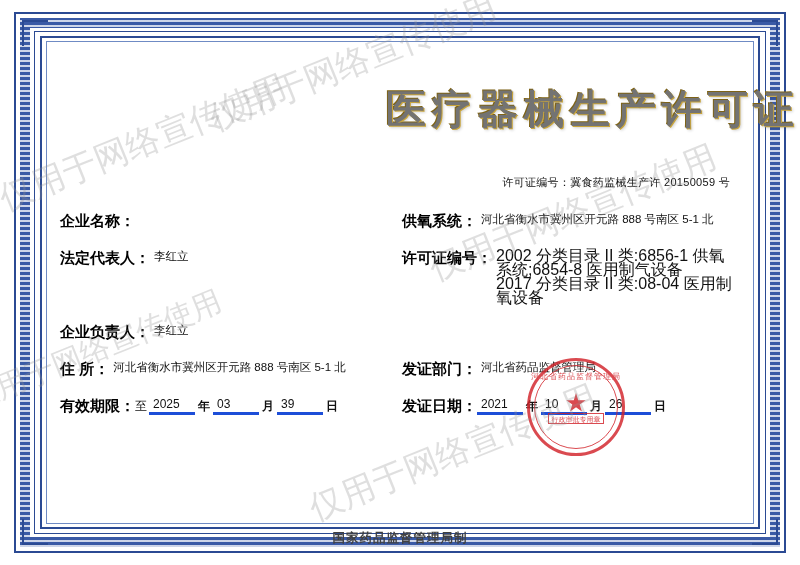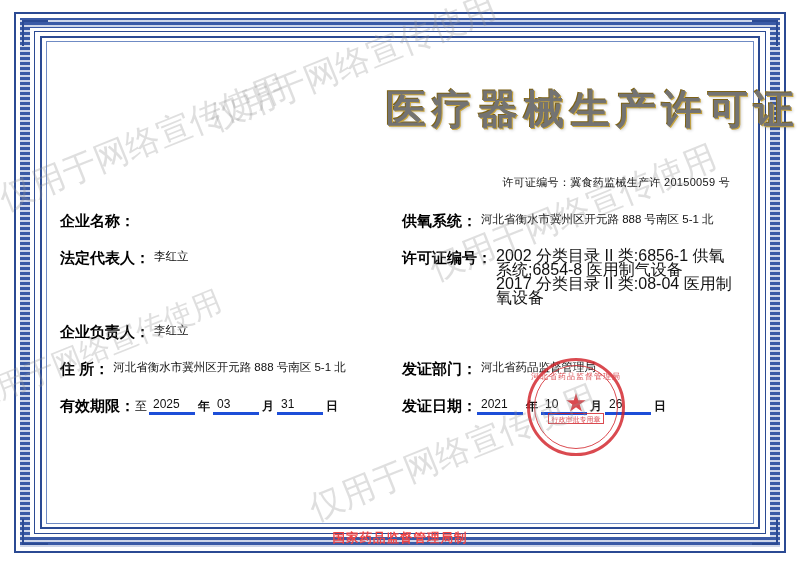--- a/index.html
+++ b/index.html
@@ -232,21 +232,21 @@
 
   
   .footer {
     position: absolute;
     left: 0;
     right: 0;
     bottom: 18px;
     text-align: center;
     font-size: 12.5px;
     font-weight: bold;
-    color: #ef4444;
+    color: #404040;
     letter-spacing: 1px;
   }
 
   
   .watermarks {
     position: absolute;
     left: 0; top: 0; right: 0; bottom: 0;
     pointer-events: none;
     overflow: hidden;
   }
@@ -333,21 +333,21 @@
 
     <div class="row">
       <div class="col left">
         <span class="lbl">有效期限：</span>
         <span class="date-row">
           <span class="zhi">至</span>
           <span class="field-line">2025</span>
           <span class="date-unit">年</span>
           <span class="field-line">03</span>
           <span class="date-unit">月</span>
-          <span class="field-line">31</span>
+          <span class="field-line">39</span>
           <span class="date-unit">日</span>
         </span>
       </div>
       <div class="col right">
         <span class="lbl">发证日期：</span>
         <span class="date-row">
           <span class="field-line">2021</span>
           <span class="date-unit">年</span>
           <span class="field-line">10</span>
           <span class="date-unit">月</span>

